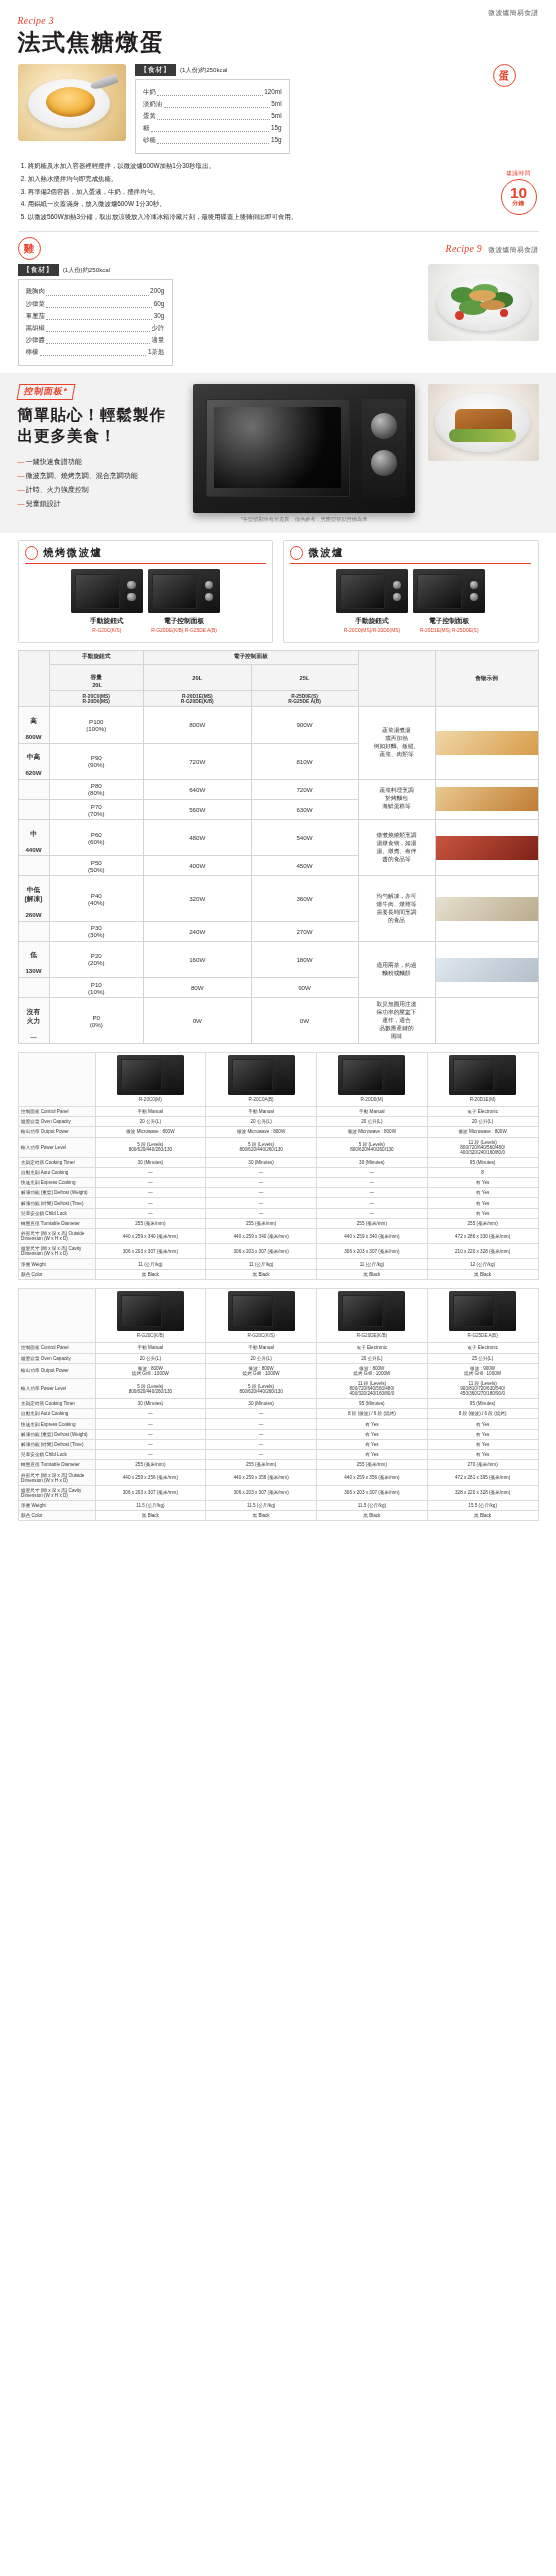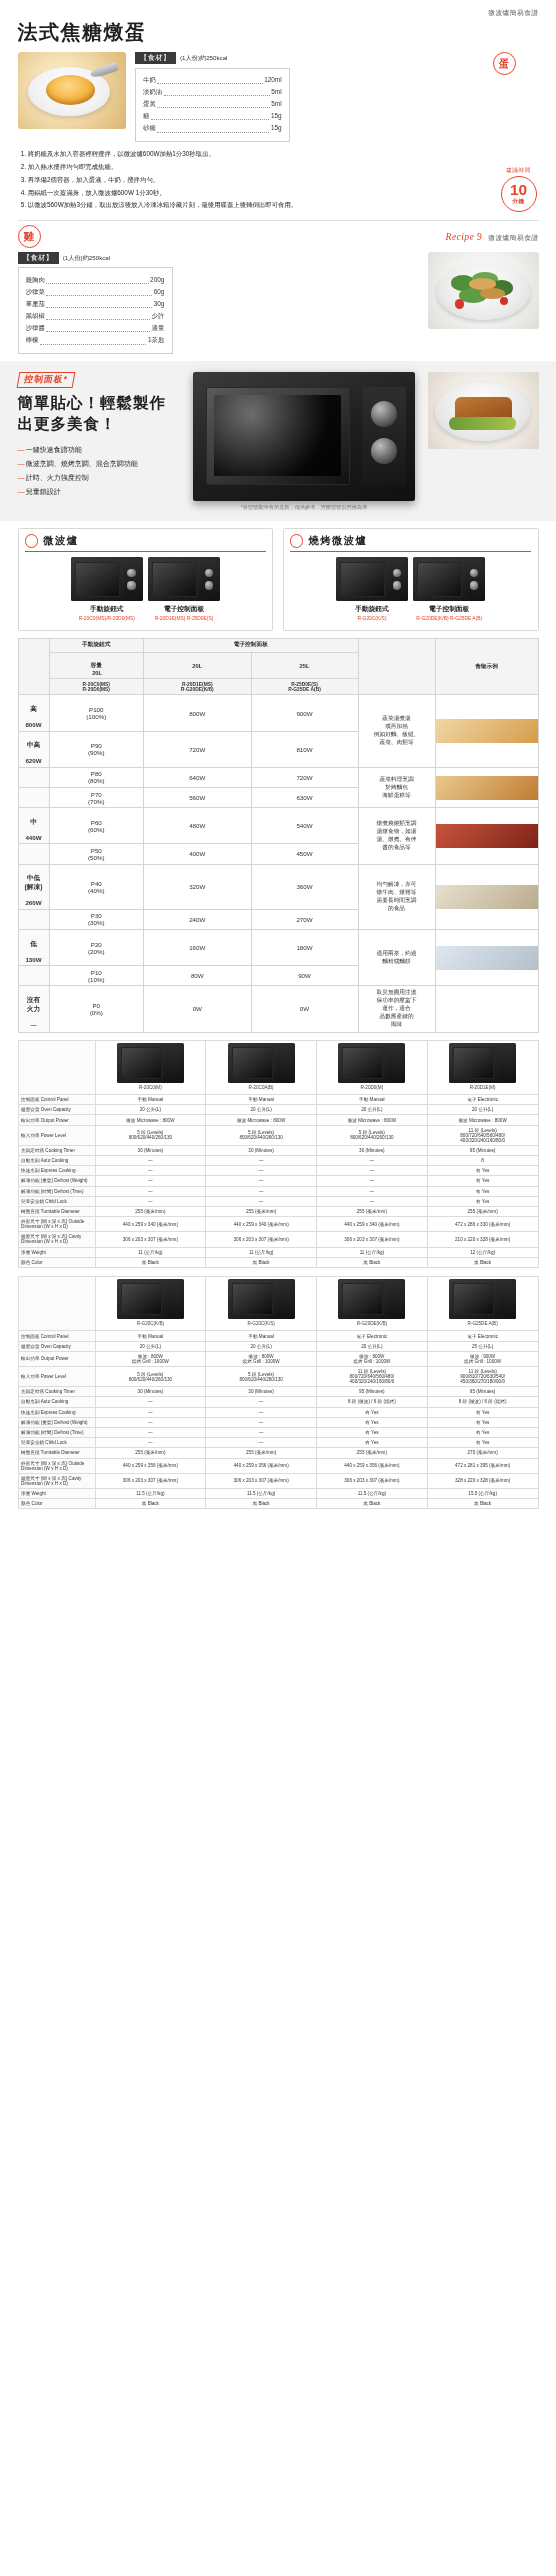--- a/index.html
+++ b/index.html
@@ -18,21 +18,21 @@
     font-family: "Liberation Serif", serif;
     font-style: italic;
     color: #e8422a;
     font-size: 9.8px;
     letter-spacing: 0.3px;
   }
   .sub-label {
     font-size: 6.7px; color:#555; letter-spacing:0.5px;
   }
   .big-title {
-    font-size: 20px; font-weight: bold; letter-spacing: 1.5px; color:#231f20;
+    font-size: 23px; font-weight: bold; letter-spacing: 1.5px; color:#231f20;
   }
   .ing-box {
     border: 0.5px solid #cfcfcf;
     background:#fff;
     padding: 5.2px 7.2px 6.2px 7.2px;
   }
   .ing-head {
     background:#3a3a3a; color:#fff; font-size:7.2px; padding:1px 5.2px; display:inline-block;
     letter-spacing:0.5px;
   }
@@ -258,20 +258,23 @@
 </style>
 </head>
 <body>
 
 <div class="page">
 
   <div class="sec-recipe">
     <div style="display:flex;justify-content:flex-end;align-items:center;gap:4.1px;">
       <span class="sub-label">微波爐簡易食譜</span>
     </div>
+    <div style="display:flex;align-items:baseline;gap:7.2px;margin-top:-3.1px;">
+      <span class="recipe-tag">Recipe 3</span>
+    </div>
     <div style="display:flex;align-items:center;gap:8.2px;margin-top:1px;">
       <div class="big-title">法式焦糖燉蛋</div>
     </div>
 
     <div class="rowflex" style="gap:9.3px;margin-top:6.2px;align-items:flex-start;">
       <div class="food-photo">
         <div class="plate"></div>
           <div class="pud"></div>
           <div class="spoon"></div>
       </div>
@@ -308,21 +311,21 @@
             <span class="vl">15g</span>
           </div>
         </div>
       </div>
 
       <div style="width:46px;">
         <div class="cat-badge">蛋</div>
       </div>
     </div>
 
-    <div style="display:flex;gap:9.3px;margin-top:6.2px;align-items:flex-end;">
+    <div style="display:flex;gap:9.3px;margin-top:6.2px;align-items:center;">
       <ol class="steps" style="flex:1;padding-left:10.3px;margin:0;">
         <li>將奶糖及水加入容器裡輕攪拌，以微波爐600W加熱1分30秒取出。</li>
         <li>加入熱水攪拌均勻即完成焦糖。</li>
         <li>再準備2個容器，加入蛋液，牛奶，攪拌均勻。</li>
         <li>用鋁紙一次蓋滿身，放入微波爐600W 1分30秒。</li>
         <li>以微波560W加熱3分鐘，取出放涼後放入冷凍冰箱冷藏片刻，最後用碟蓋上後轉倒出即可食用。</li>
       </ol>
       <div class="timer-badge">
         <div class="timer-label">建議時間</div>
         <div class="timer-circle">
@@ -430,20 +433,50 @@
             <div class="veg"></div>
         </div>
       </div>
     </div>
   </div>
 
   <div class="sec-models">
     <div class="model-card">
       <div class="hd">
         <span style="width:13.4px;height:13.4px;border-radius:50%;border:1px solid #e8422a;display:inline-block;"></span>
+        <span class="t">燒烤微波爐</span>
+      </div>
+      <div class="mini-ovens">
+        <div>
+          <div class="mini-oven">
+              <div class="d"></div>
+              <div class="p"></div>
+              <div class="kb kb1"></div>
+              <div class="kb kb2"></div>
+            </div>
+          <div class="mini-cap">手動旋鈕式</div>
+          <div class="mini-models">R-G20C(K/S)</div>
+        </div>
+        <div>
+          <div class="mini-oven">
+              <div class="d"></div>
+              <div class="p"></div>
+              <div class="kb kb1"></div>
+              <div class="kb kb2"></div>
+            </div>
+          <div class="mini-cap">電子控制面板</div>
+          <div class="mini-models">R-G20DE(K/B)
+R-G25DE A(B)</div>
+        </div>
+      </div>
+    </div>
+
+    <div class="model-card">
+      <div class="hd">
+        <span style="width:13.4px;height:13.4px;border-radius:50%;border:1px solid #e8422a;display:inline-block;"></span>
         <span class="t">微波爐</span>
       </div>
       <div class="mini-ovens">
         <div>
           <div class="mini-oven">
               <div class="d"></div>
               <div class="p"></div>
               <div class="kb kb1"></div>
               <div class="kb kb2"></div>
             </div>
@@ -453,50 +486,20 @@
         <div>
           <div class="mini-oven">
               <div class="d"></div>
               <div class="p"></div>
               <div class="kb kb1"></div>
               <div class="kb kb2"></div>
             </div>
           <div class="mini-cap">電子控制面板</div>
           <div class="mini-models">R-20D1E(MS)
 R-25D0E(S)</div>
-        </div>
-      </div>
-    </div>
-
-    <div class="model-card">
-      <div class="hd">
-        <span style="width:13.4px;height:13.4px;border-radius:50%;border:1px solid #e8422a;display:inline-block;"></span>
-        <span class="t">燒烤微波爐</span>
-      </div>
-      <div class="mini-ovens">
-        <div>
-          <div class="mini-oven">
-              <div class="d"></div>
-              <div class="p"></div>
-              <div class="kb kb1"></div>
-              <div class="kb kb2"></div>
-            </div>
-          <div class="mini-cap">手動旋鈕式</div>
-          <div class="mini-models">R-G20C(K/S)</div>
-        </div>
-        <div>
-          <div class="mini-oven">
-              <div class="d"></div>
-              <div class="p"></div>
-              <div class="kb kb1"></div>
-              <div class="kb kb2"></div>
-            </div>
-          <div class="mini-cap">電子控制面板</div>
-          <div class="mini-models">R-G20DE(K/B)
-R-G25DE A(B)</div>
         </div>
       </div>
     </div>
   </div>
 
   <div class="sec-table">
     <table class="ptbl">
       <thead>
         <tr>
           <th rowspan="3" style="width: 31px; white-space: pre-line;"></th>

